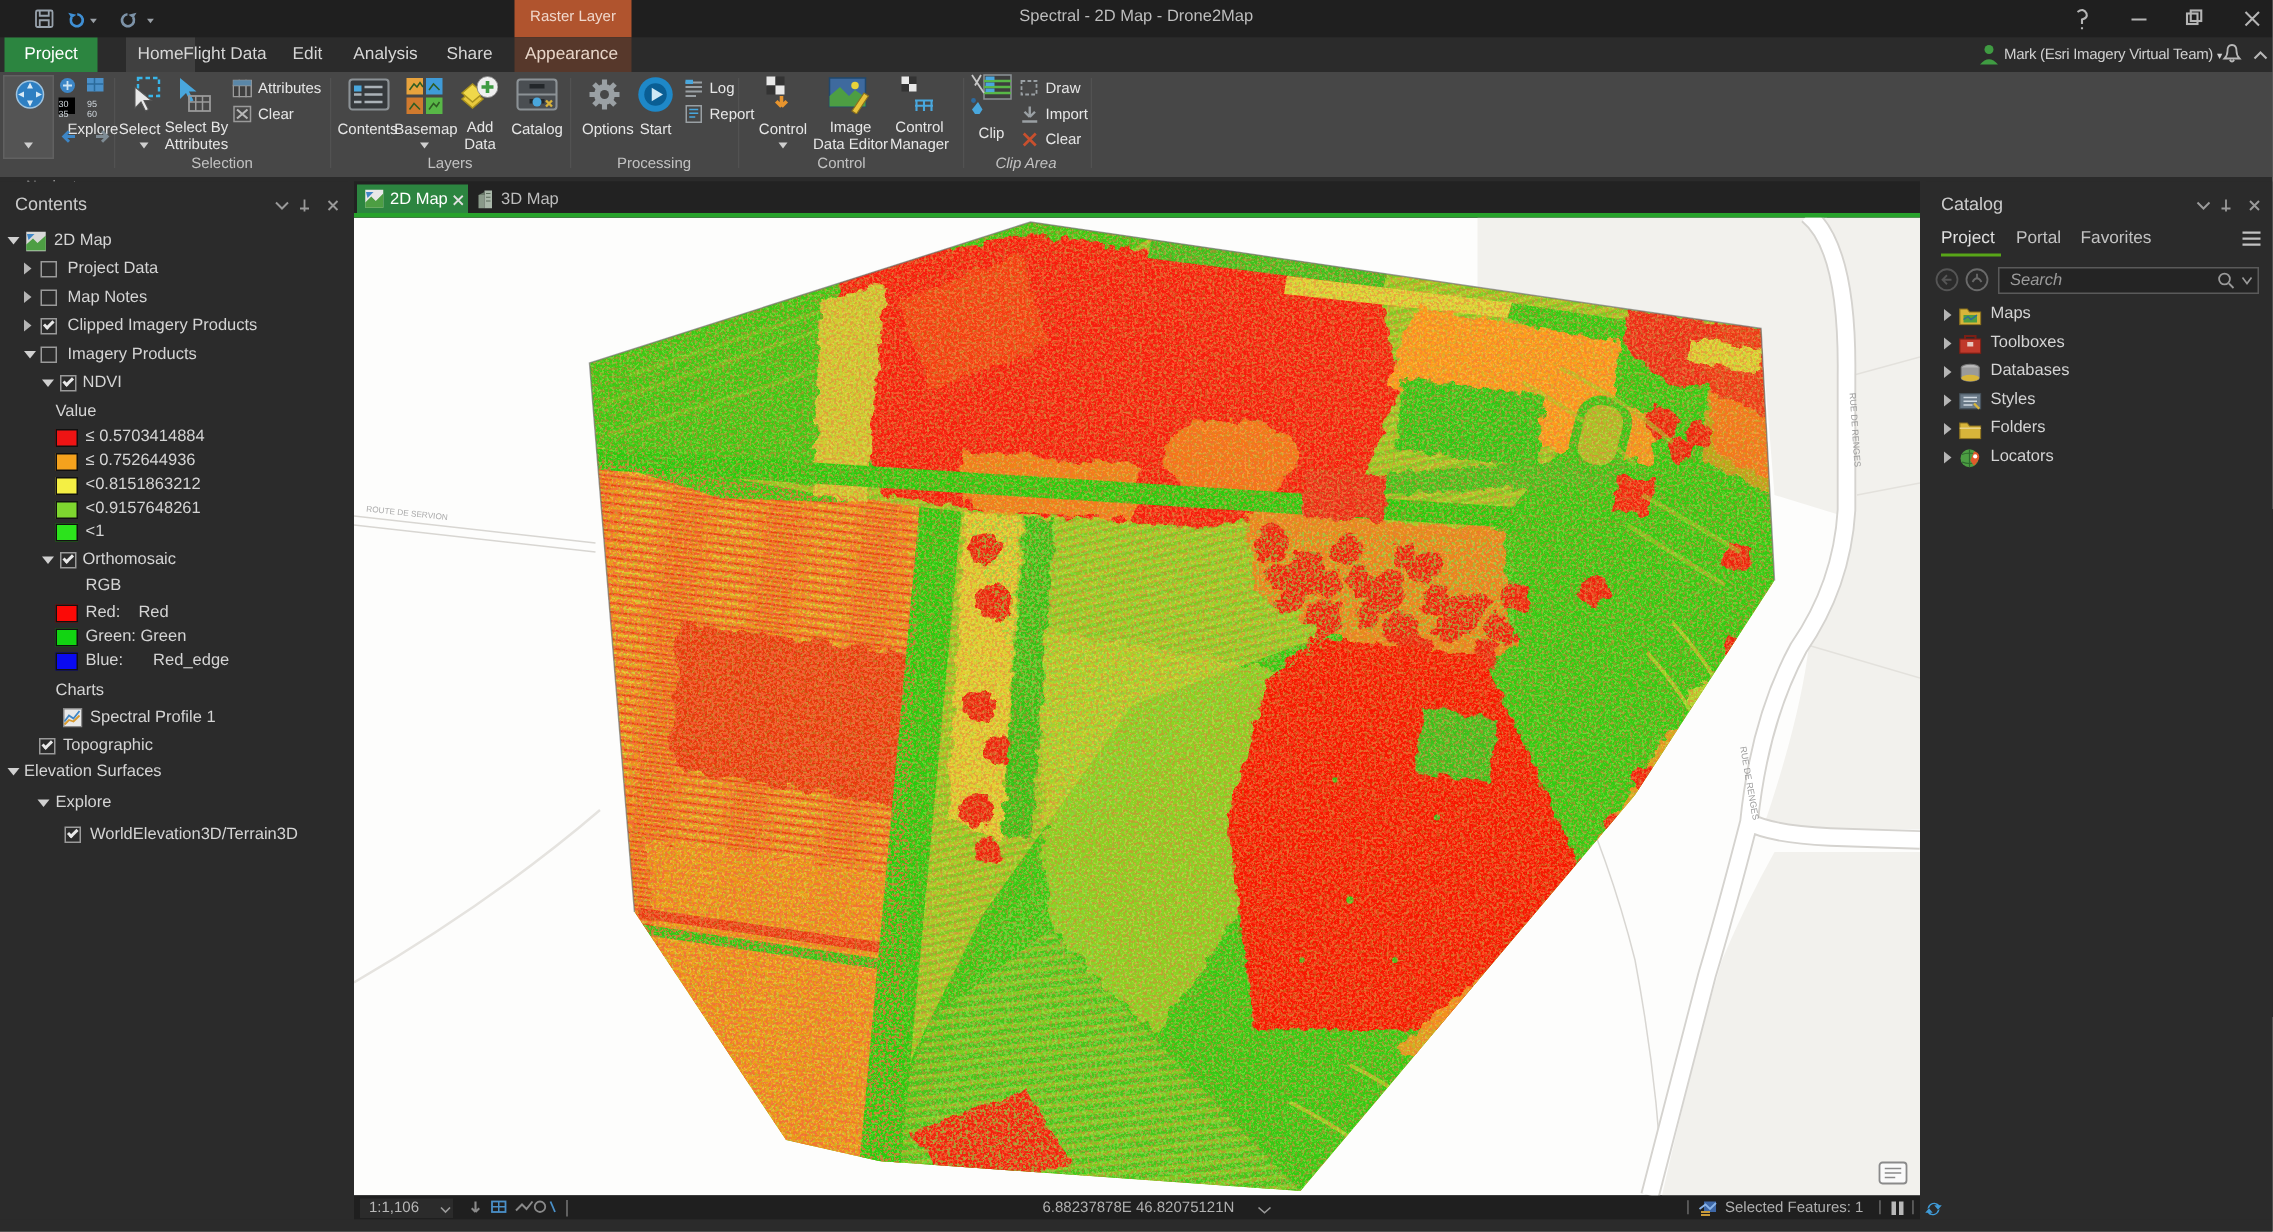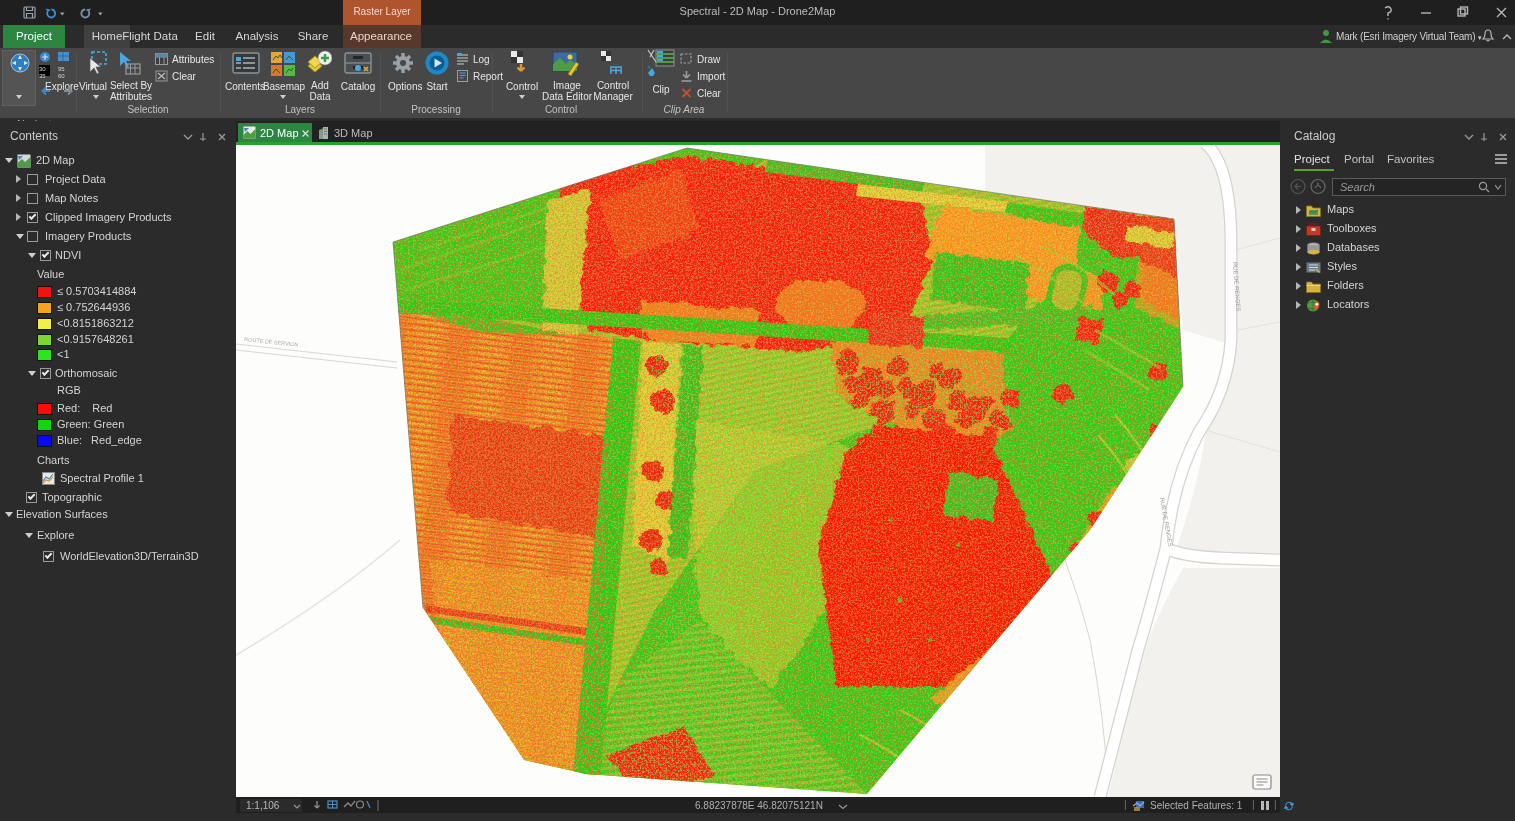--- a/index.html
+++ b/index.html
@@ -134,21 +134,21 @@
   </svg>
   <svg class="abs" style="left:40px; top:84px;" width="34" height="14" viewBox="0 0 34 14">
     <path d="M10 7 L3 7 M6 3.5 L2.5 7 L6 10.5" stroke="#3d86c6" stroke-width="2" fill="none"></path>
     <path d="M24 7 L31 7 M28 3.5 L31.5 7 L28 10.5" stroke="#7e8b94" stroke-width="2" fill="none"></path>
   </svg>
 
   <svg class="abs" style="left:84px; top:50px;" width="24" height="26" viewBox="0 0 24 26">
     <rect x="8" y="2" width="14" height="12" fill="none" stroke="#39b5e8" stroke-width="1.6" stroke-dasharray="3 2"></rect>
     <path d="M6 8 L6 22 L10 18 L13 24 L15 23 L12 17 L17 17 Z" fill="#e8e8e8" stroke="#555" stroke-width="0.7"></path>
   </svg>
-  <div class="btnlbl" style="left:76px; top:81px; width:34px;">Virtual</div>
+  <div class="btnlbl" style="left:76px; top:81px; width:34px;">Select</div>
   <div class="caret" style="left:93px; top:95px;"></div>
   <svg class="abs" style="left:116px; top:50px;" width="26" height="26" viewBox="0 0 26 26">
     <path d="M4 2 L4 16 L8 12 L11 18 L13 17 L10 11 L15 11 Z" fill="#49a7dd"></path>
     <rect x="10" y="14" width="14" height="10" fill="none" stroke="#9a9a9a" stroke-width="1.2"></rect>
     <path d="M10 18 h14 M14.5 14 v10 M19 14 v10" stroke="#9a9a9a" stroke-width="1"></path>
   </svg>
   <div class="btnlbl" style="left:107px; top:80px; width:48px;">Select By</div>
   <div class="btnlbl" style="left:107px; top:91px; width:48px;">Attributes</div>
   <svg class="abs" style="left:155px; top:53px;" width="13" height="12" viewBox="0 0 13 12">
     <rect x="0.5" y="0.5" width="12" height="11" fill="#3e3e3e" stroke="#9a9a9a"></rect>
@@ -532,21 +532,21 @@
     <div class="exp open" style="left:28px; top:371px;"></div>
     <div class="cb" style="left:40px; top:368px;"></div>
     <div class="ck" style="left:42px; top:370px;"></div>
     <div class="trow" style="left:55px; top:367px;">Orthomosaic</div>
     <div class="trow" style="left:37px; top:384px;padding-left:20px;">RGB</div>
     <div class="sw" style="left:37px; top:403px; background:#fb0a07;"></div>
     <div class="trow" style="left:57px; top:402px;">Red:<span style="margin-left:12px;">Red</span></div>
     <div class="sw" style="left:37px; top:419px; background:#12d412;"></div>
     <div class="trow" style="left:57px; top:418px;">Green: Green</div>
     <div class="sw" style="left:37px; top:435px; background:#0a0af0;"></div>
-    <div class="trow" style="left:57px; top:434px;">Blue:<span style="margin-left:9px;">Red_edge</span></div>
+    <div class="trow" style="left:57px; top:434px;">Blue:<span style="margin-left:20px;">Red_edge</span></div>
     <div class="trow" style="left:37px; top:454px;">Charts</div>
     <svg class="abs" style="left:42px; top:472px;" width="13" height="13" viewBox="0 0 13 13">
       <rect x="0.5" y="0.5" width="12" height="12" fill="#e8e8e8" stroke="#888"></rect>
       <path d="M1 9 l3 -4 3 2 4 -5" stroke="#3f86c6" stroke-width="1.2" fill="none"></path>
       <path d="M1 11 l3 -3 3 1 4 -4" stroke="#d89a2e" stroke-width="1.2" fill="none"></path>
     </svg>
     <div class="trow" style="left:60px; top:472px;">Spectral Profile 1</div>
     <div class="cb" style="left:26px; top:492px;"></div>
     <div class="ck" style="left:28px; top:494px;"></div>
     <div class="trow" style="left:42px; top:491px;">Topographic</div>

